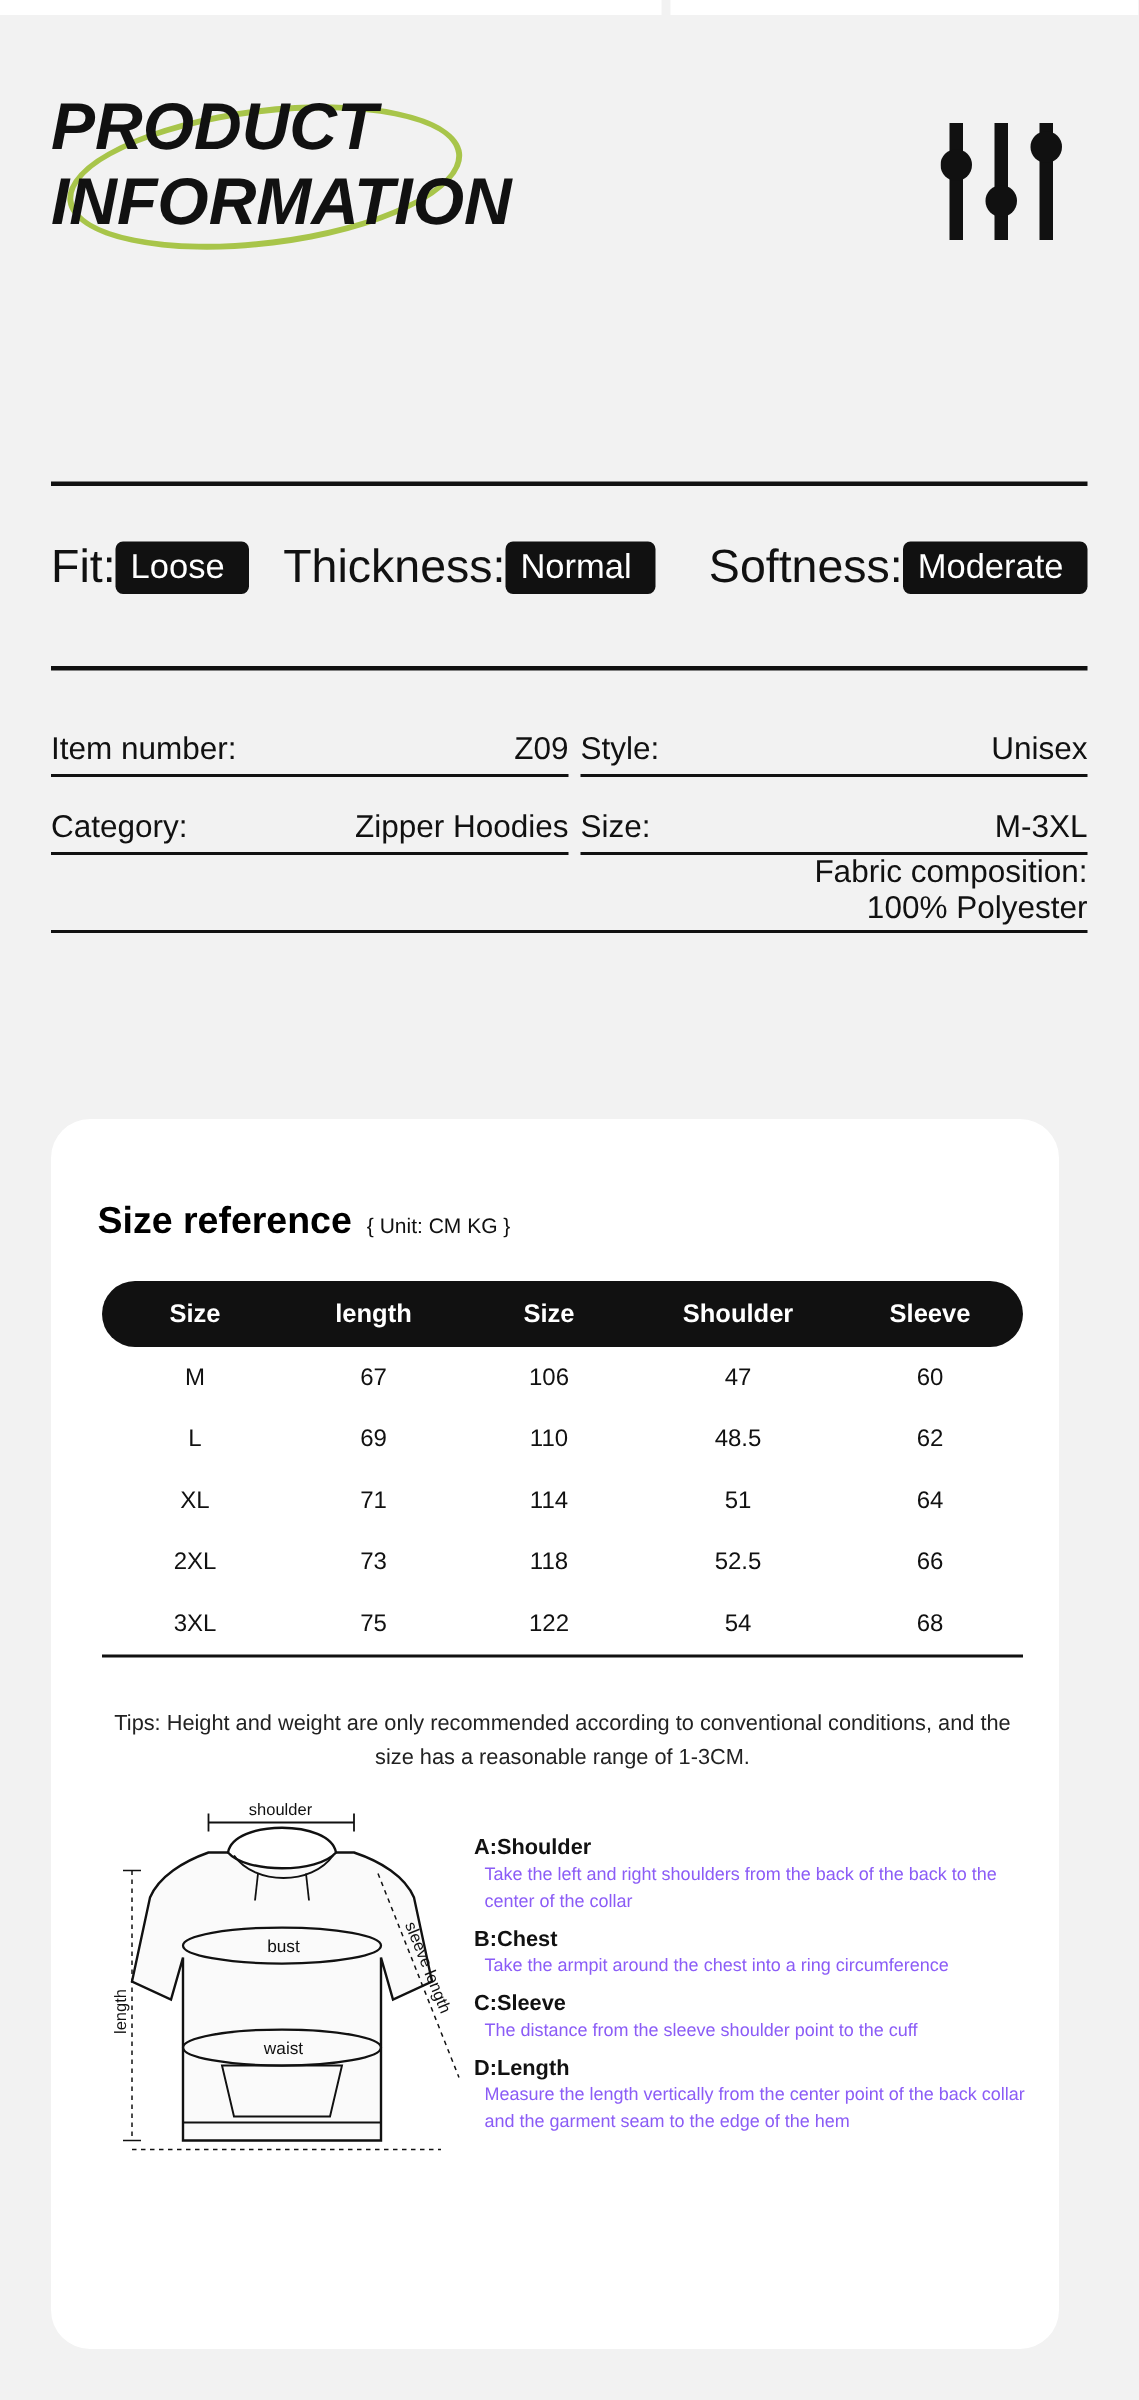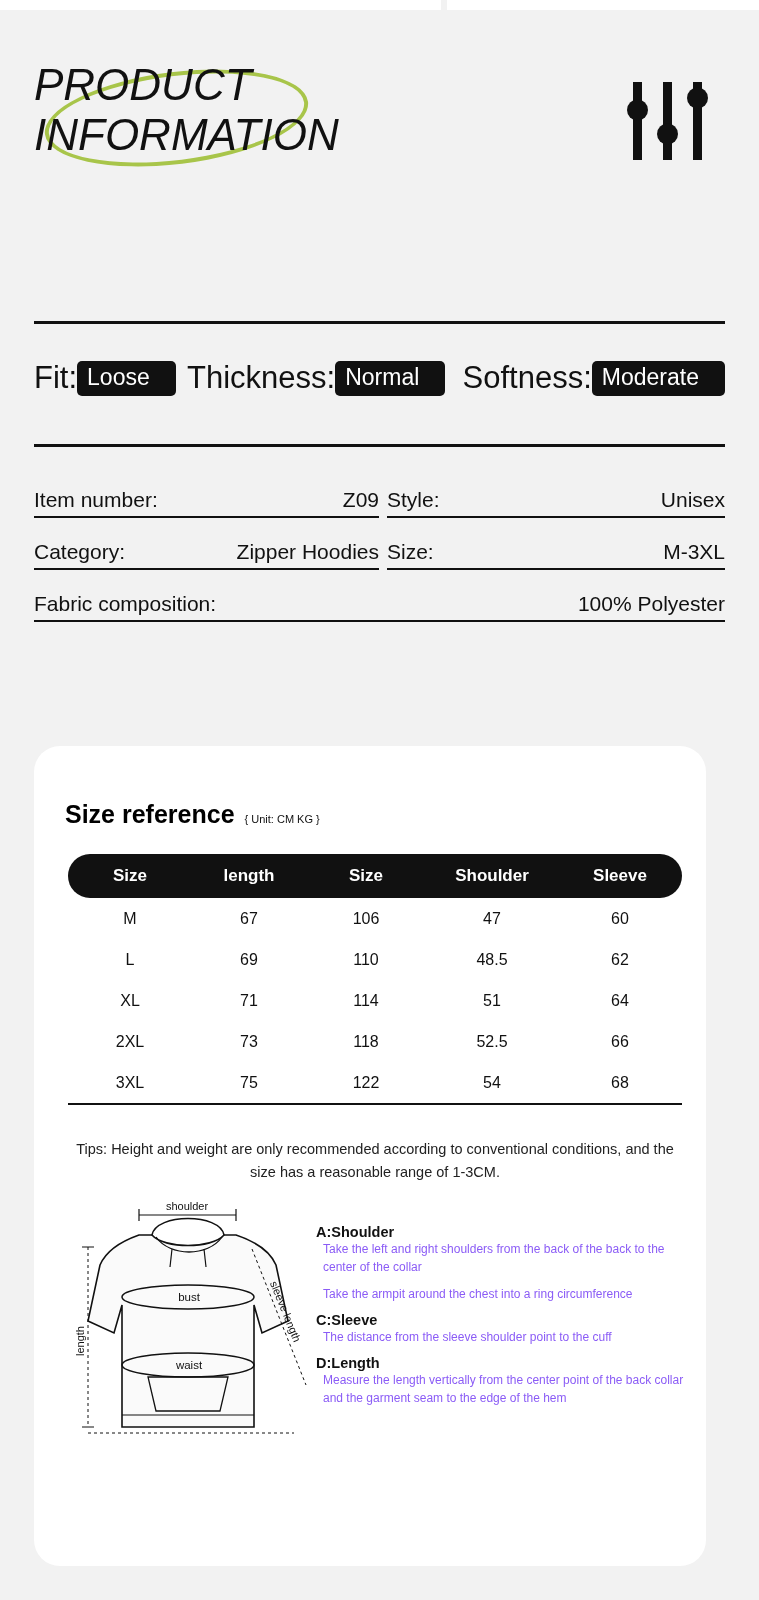--- a/index.html
+++ b/index.html
@@ -33,21 +33,21 @@
     left: 0; top: 30px;
     width: 759px; height: 170px;
   }
   .title-wrap {
     position: absolute;
     left: 34px; top: 30px;
     width: 460px;
   }
   .title-line {
     font-family: "Liberation Sans", sans-serif;
-    font-weight: normal;
+    font-weight: bold;
     font-style: italic;
     font-size: 44px;
     letter-spacing: 0px;
     line-height: 50px;
     color: #111;
     position: relative;
     z-index: 2;
   }
   .ellipse {
     position: absolute;
@@ -82,21 +82,21 @@
   }
   .attr-label {
     font-size: 31px;
     color: #111;
   }
   .chip {
     display: inline-block;
     background: #111;
     color: #fff;
     font-size: 23px;
-    padding: 5px 26px 7px 10px;
+    padding: 5px 16px 7px 10px;
     border-radius: 5px;
     line-height: 1;
     white-space: nowrap;
   }
   .attr-item { display: flex; align-items: center; }
   .gap1 { width: 26px; }
   .gap2 { width: 40px; }
 
   
   .spec {
@@ -112,21 +112,21 @@
     position: relative;
     display: flex;
     align-items: flex-end;
     justify-content: space-between;
     height: 52px;
     padding-bottom: 4px;
     border-bottom: 2px solid #111;
   }
   .spec-cell.left { width: 345px; margin-right: 8px; }
   .spec-cell.right { width: 338px; }
-  .spec-cell.full { width: 691px; }
+  .spec-cell.full { width: 691px; flex-direction: column; }
   .spec-key { font-size: 21px; color: #111; }
   .spec-val { font-size: 21px; color: #111; }
 
   
   .card {
     position: absolute;
     left: 34px; top: 746px;
     width: 672px;
     height: 820px;
     background: #fff;
@@ -137,21 +137,21 @@
     left: 31px; top: 54px;
     display: flex;
     align-items: baseline;
   }
   .card-title {
     font-size: 25px;
     font-weight: bold;
     color: #000000;
   }
   .card-unit {
-    font-size: 11px;
+    font-size: 14px;
     color: #111;
     margin-left: 10px;
   }
 
   .size-table {
     position: absolute;
     left: 34px; top: 108px;
     width: 614px;
   }
   .st-head {
@@ -377,20 +377,21 @@
         <line x1="44" y1="232" x2="250" y2="232" stroke="#111" stroke-width="1" stroke-dasharray="3,3"></line>
       </svg>
     </div>
 
     <div class="measure">
       <div class="m-item">
         <div class="m-head">A:Shoulder</div>
         <div class="m-body">Take the left and right shoulders from the back of the back to the center of the collar</div>
       </div>
       <div class="m-item">
+        <div class="m-head">B:Chest</div>
         <div class="m-body">Take the armpit around the chest into a ring circumference</div>
       </div>
       <div class="m-item">
         <div class="m-head">C:Sleeve</div>
         <div class="m-body">The distance from the sleeve shoulder point to the cuff</div>
       </div>
       <div class="m-item">
         <div class="m-head">D:Length</div>
         <div class="m-body">Measure the length vertically from the center point of the back collar and the garment seam to the edge of the hem</div>
       </div>

